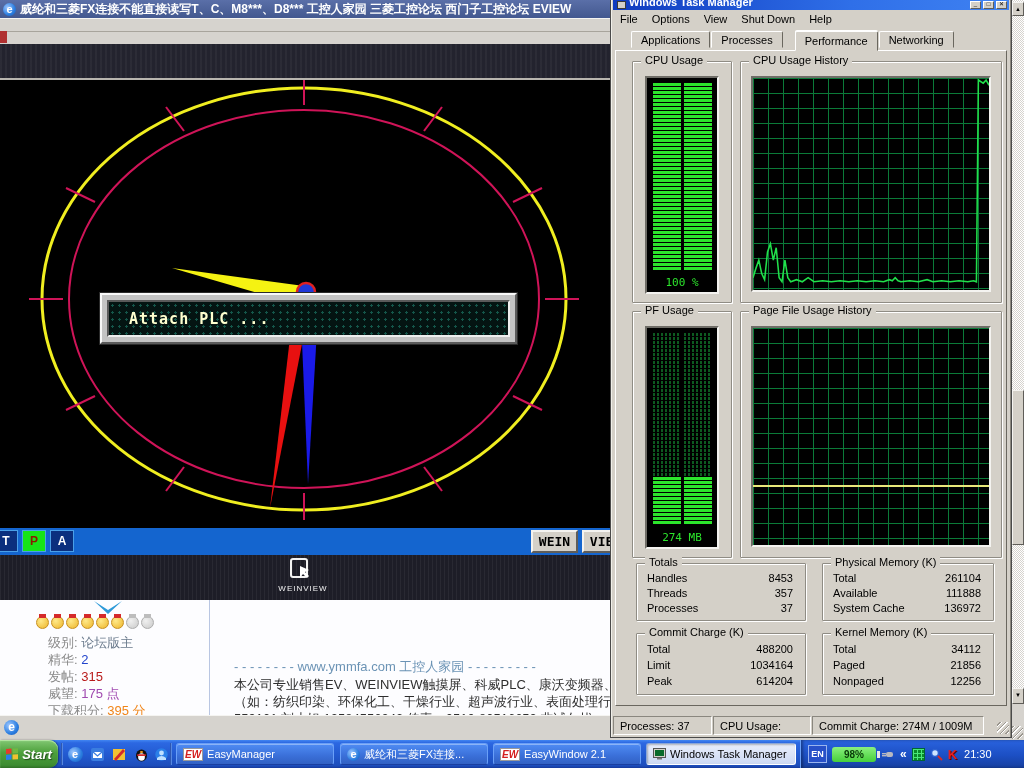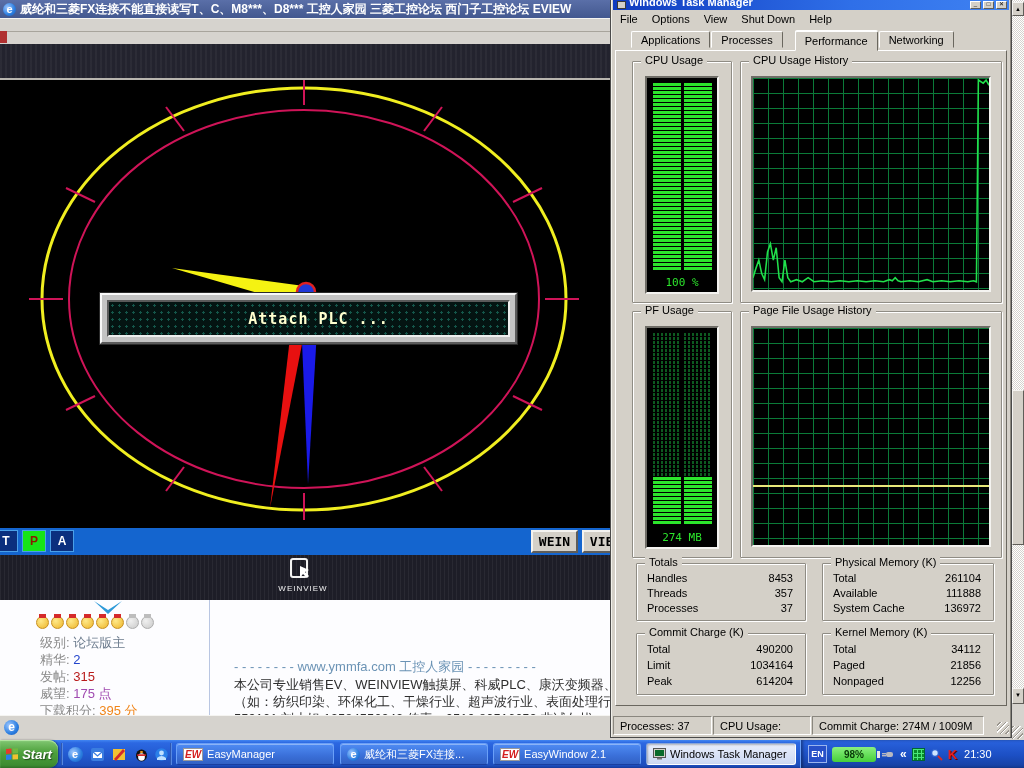--- a/index.html
+++ b/index.html
@@ -24,21 +24,21 @@
   
   #sim-screen{left:0;top:78px;width:1024px;height:450px;background:#000;border-top:2px solid #b8b5ae;box-sizing:border-box;}
   #clock-svg{position:absolute;left:0;top:0;width:610px;height:448px;}
 
   #msgbox{left:100px;top:213px;width:417px;height:51px;background:#c3c3c3;
     border:2px solid;border-color:#f8f8f8 #5a5a5a #5a5a5a #f8f8f8;box-sizing:border-box;padding:5px;
     box-shadow:0 0 0 1px #2a2a2a;}
   #msgbox-inner{width:100%;height:100%;box-sizing:border-box;background-color:#041412;
     border:2px solid;border-color:#5a5a5a #eeeeee #eeeeee #5a5a5a;
     background-image:radial-gradient(#14564a 1px,transparent 1.4px);background-size:7px 7px;
-    display:flex;align-items:center;justify-content:center;padding-left:20px;}
+    display:flex;align-items:center;padding-left:20px;}
   #msg-text{color:#ffffcf;font-family:"DejaVu Sans Mono",monospace;font-weight:bold;font-size:15px;letter-spacing:1px;}
 
   
   #sim-bluebar{left:0;top:528px;width:1024px;height:27px;background:#1465cf;}
   .mini-btn{position:absolute;top:2px;height:22px;width:24px;box-sizing:border-box;
     border:1px solid #49a0e8;color:#fff;font-size:12px;font-weight:bold;
     display:flex;align-items:center;justify-content:center;background:#0b2f7e;}
   .mini-btn.green{background:#17e417;color:#8b1a00;}
   .gray-btn{position:absolute;top:2px;height:23px;box-sizing:border-box;background:#d4d0c8;
     border:2px solid;border-color:#f4f3f0 #5f5d58 #5f5d58 #f4f3f0;color:#000;
@@ -56,21 +56,21 @@
   #forum{left:0;top:600px;width:1024px;height:115px;background:#fdfdff;color:#333;font-size:13px;}
   #forum-leftcol{position:absolute;left:8px;top:0;width:202px;height:115px;background:#fdfdff;
     border-right:1px solid #b9c6e2;box-sizing:border-box;}
   #avatar-bottom{position:absolute;left:80px;top:1px;}
   #medal-row{position:absolute;left:28px;top:16px;display:flex;gap:2px;}
   .medal{width:13px;height:13px;border-radius:50%;position:relative;
     background:radial-gradient(circle at 35% 35%,#ffe98a,#edb52a);border:1px solid #c89020;box-sizing:border-box;}
   .medal::before{content:"";position:absolute;left:2px;top:-3px;width:7px;height:4px;background:#d42a2a;}
   .medal.gray{background:radial-gradient(circle at 35% 35%,#f0f0f0,#c9c9c9);border-color:#adadad;}
   .medal.gray::before{background:#bdbdbd;}
-  .f-row{position:absolute;left:32px;white-space:nowrap;font-size:13px;}
+  .f-row{position:absolute;left:40px;white-space:nowrap;font-size:13px;}
   .f-label{color:#8a8a8a;}
   #sig-area{position:absolute;left:222px;top:0;width:400px;height:115px;overflow:hidden;}
   #sig-header{position:absolute;left:12px;top:58px;color:#6b93b5;font-size:13px;white-space:nowrap;}
   .sig-line{position:absolute;left:12px;color:#2e2e2e;font-size:13px;white-space:nowrap;}
 
   
   #ie-statusbar{left:0;top:715px;width:1024px;height:25px;background:#d6d3ce;border-top:1px solid #f5f4f1;box-sizing:border-box;}
 
   
   #v-scroll{left:1012px;top:0;width:12px;height:740px;
@@ -567,21 +567,21 @@
         <div class="stat-row" style="top:38px">
             <span>System Cache</span>
             <span>136972</span>
           </div>
       </div>
 
       <div class="groupbox" style="left:20px;top:582px;width:170px;height:62px">
         <span class="group-label">Commit Charge (K)</span>
         <div class="stat-row" style="top:9px">
             <span>Total</span>
-            <span>490200</span>
+            <span>488200</span>
           </div>
         <div class="stat-row" style="top:25px">
             <span>Limit</span>
             <span>1034164</span>
           </div>
         <div class="stat-row" style="top:41px">
             <span>Peak</span>
             <span>614204</span>
           </div>
       </div>

